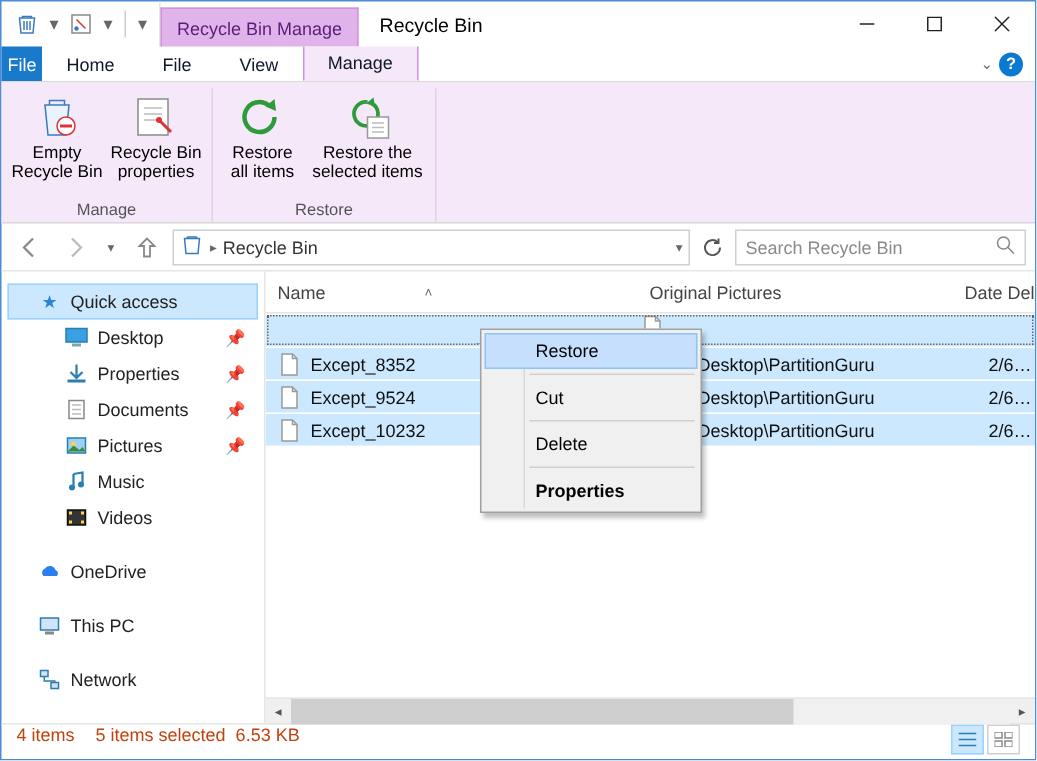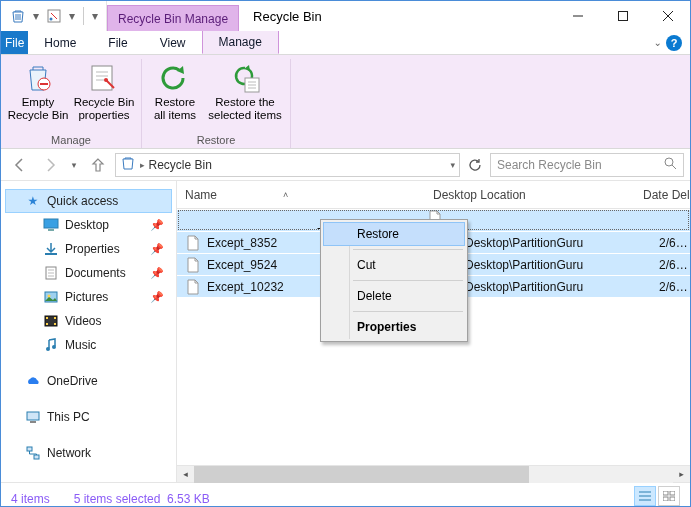--- a/index.html
+++ b/index.html
@@ -71,21 +71,21 @@
   .row .c-name { width: 242px; overflow: hidden; text-overflow: ellipsis; white-space: nowrap; }
   .row .c-loc { width: 210px; overflow: hidden; text-overflow: ellipsis; white-space: nowrap; padding-right: 4px; }
   .row .c-date { flex: 1; overflow: hidden; text-overflow: ellipsis; white-space: nowrap; }
 
   .hscroll { height: 17px; border-top: 1px solid #e5e5e5; background: #f0f0f0; display: flex; align-items: center; }
   .hscroll .arrow { width: 17px; height: 17px; display: flex; align-items: center; justify-content: center; background: #f0f0f0; color: #555; font-size: 9px; }
   .hscroll .track { flex: 1; height: 17px; background: #f0f0f0; position: relative; }
   .hscroll .thumb { position: absolute; left: 0; top: 0; bottom: 0; width: 70%; background: #cfcfcf; }
 
   
-  .status { height: 24px; border-top: 1px solid #e5e5e5; display: flex; align-items: flex-end; gap: 24px; padding: 0 10px; font-size: 12px; color: #8b5cf6; }
+  .status { height: 24px; border-top: 1px solid #e5e5e5; display: flex; align-items: flex-start; gap: 14px; padding: 0 10px; font-size: 12px; color: #c2410c; }
   .status .views { margin-left: auto; display: flex; gap: 2px; }
   .view-btn { width: 22px; height: 20px; border: 1px solid #cfcfcf; display: flex; align-items: center; justify-content: center; }
   .view-btn.active { background: #cce8ff; border-color: #99d1ff; }
 
   
   .ctx { position: absolute; top: 219px; left: 320px; width: 148px; background: #f0f0f0; border: 1px solid #a0a0a0; box-shadow: 2px 3px 3px rgba(0,0,0,0.25); padding: 2px; }
   .ctx-gutter { position: absolute; left: 28px; top: 2px; bottom: 2px; width: 0; border-left: 1px solid #d8d8d8; }
   .ctx-item { height: 24px; display: flex; align-items: center; padding-left: 34px; position: relative; }
   .ctx-item.hover { background: #c5dffc; outline: 1px solid #8fc4f7; outline-offset: -1px; }
   .ctx-sep { height: 1px; background: #d0d0d0; margin: 3px 2px 3px 30px; }
@@ -312,40 +312,40 @@
               <circle cx="6" cy="7" r="1.5" fill="#ffd34d"></circle>
               <path d="M2 12l4-4 4 3 2-2 2 3" fill="#3b8a3f"></path>
             </svg>
           </span>
         <span>Pictures</span>
         <span class="pin">📌</span>
       </div>
       <div class="nav-item sub">
         <span class="ico">
             <svg width="16" height="16" viewBox="0 0 16 16">
+              <path d="M6 3v8" stroke="#2a7eb0" stroke-width="1.5"></path>
+              <circle cx="5" cy="12" r="2" fill="#2a7eb0"></circle>
+              <path d="M6 3l6-1v7" stroke="#2a7eb0" stroke-width="1.5" fill="none"></path>
+              <circle cx="11" cy="10" r="2" fill="#2a7eb0"></circle>
+            </svg>
+          </span>
+        <span>Music</span>
+      </div>
+      <div class="nav-item sub">
+        <span class="ico">
+            <svg width="16" height="16" viewBox="0 0 16 16">
               <rect x="2" y="3" width="12" height="10" fill="#333" stroke="#111"></rect>
               <rect x="3" y="4" width="2" height="2" fill="#ffd34d"></rect>
               <rect x="11" y="4" width="2" height="2" fill="#ffd34d"></rect>
               <rect x="3" y="10" width="2" height="2" fill="#ffd34d"></rect>
               <rect x="11" y="10" width="2" height="2" fill="#ffd34d"></rect>
             </svg>
           </span>
         <span>Videos</span>
       </div>
-      <div class="nav-item sub">
-        <span class="ico">
-            <svg width="16" height="16" viewBox="0 0 16 16">
-              <path d="M6 3v8" stroke="#2a7eb0" stroke-width="1.5"></path>
-              <circle cx="5" cy="12" r="2" fill="#2a7eb0"></circle>
-              <path d="M6 3l6-1v7" stroke="#2a7eb0" stroke-width="1.5" fill="none"></path>
-              <circle cx="11" cy="10" r="2" fill="#2a7eb0"></circle>
-            </svg>
-          </span>
-        <span>Music</span>
-      </div>
       <div class="nav-gap"></div>
       <div class="nav-item head">
         <span class="ico">
             <svg width="16" height="16" viewBox="0 0 16 16">
               <path d="M4 11a3 3 0 0 1 1-5 4 4 0 0 1 7 1 2.5 2.5 0 0 1 1 4z" fill="#2a7eef"></path>
             </svg>
           </span>
         <span>OneDrive</span>
       </div>
       <div class="nav-gap"></div>
@@ -370,21 +370,21 @@
         <span>Network</span>
       </div>
     </div>
 
     <div class="file-area">
       <div class="col-headers">
         <div class="col name">
             <span>Name</span>
             <span style="font-size:9px;color:#666;margin-left:60px">˄</span>
           </div>
-        <div class="col loc">Desktop Location</div>
+        <div class="col loc">Original Pictures</div>
         <div class="col date">Date Del</div>
       </div>
       <div class="file-list">
         <div class="row focus">
           <span class="fico"><svg width="16" height="16" viewBox="0 0 16 16">
                 <path d="M3 1h7l3 3v11H3z" fill="#fff" stroke="#999"></path>
                 <path d="M10 1v3h3" fill="none" stroke="#999"></path>
               </svg></span>
           <span class="c-name">Except_5156</span>
           <span class="c-loc">C:\Users\eassos\Desktop\PartitionGuru</span>

